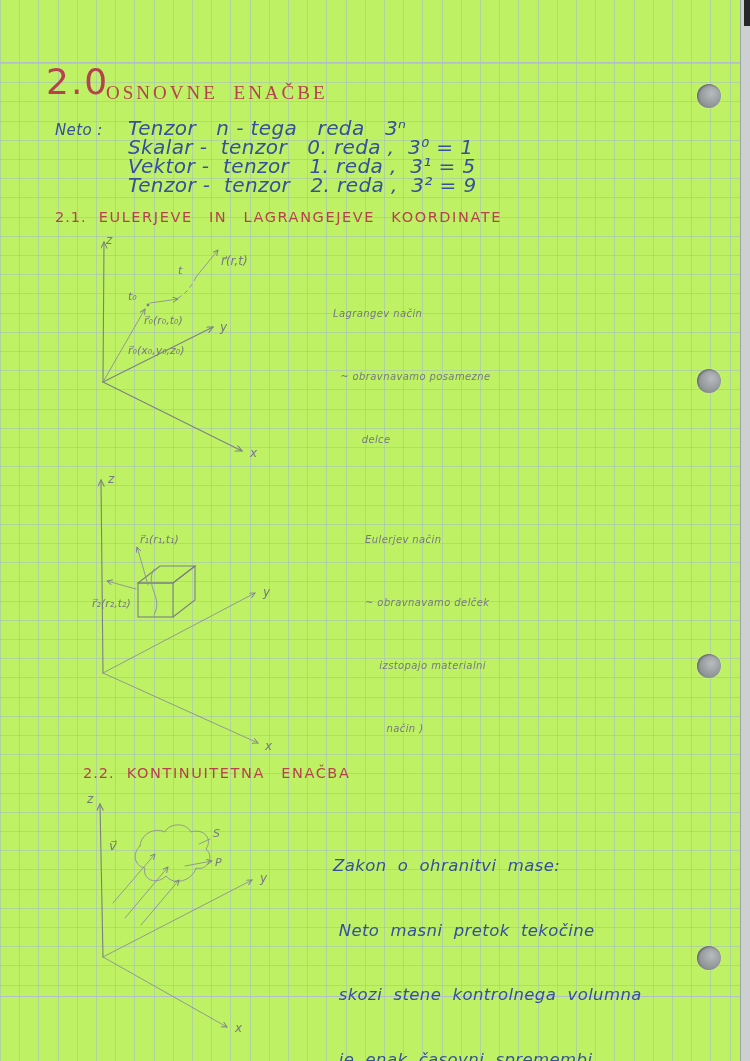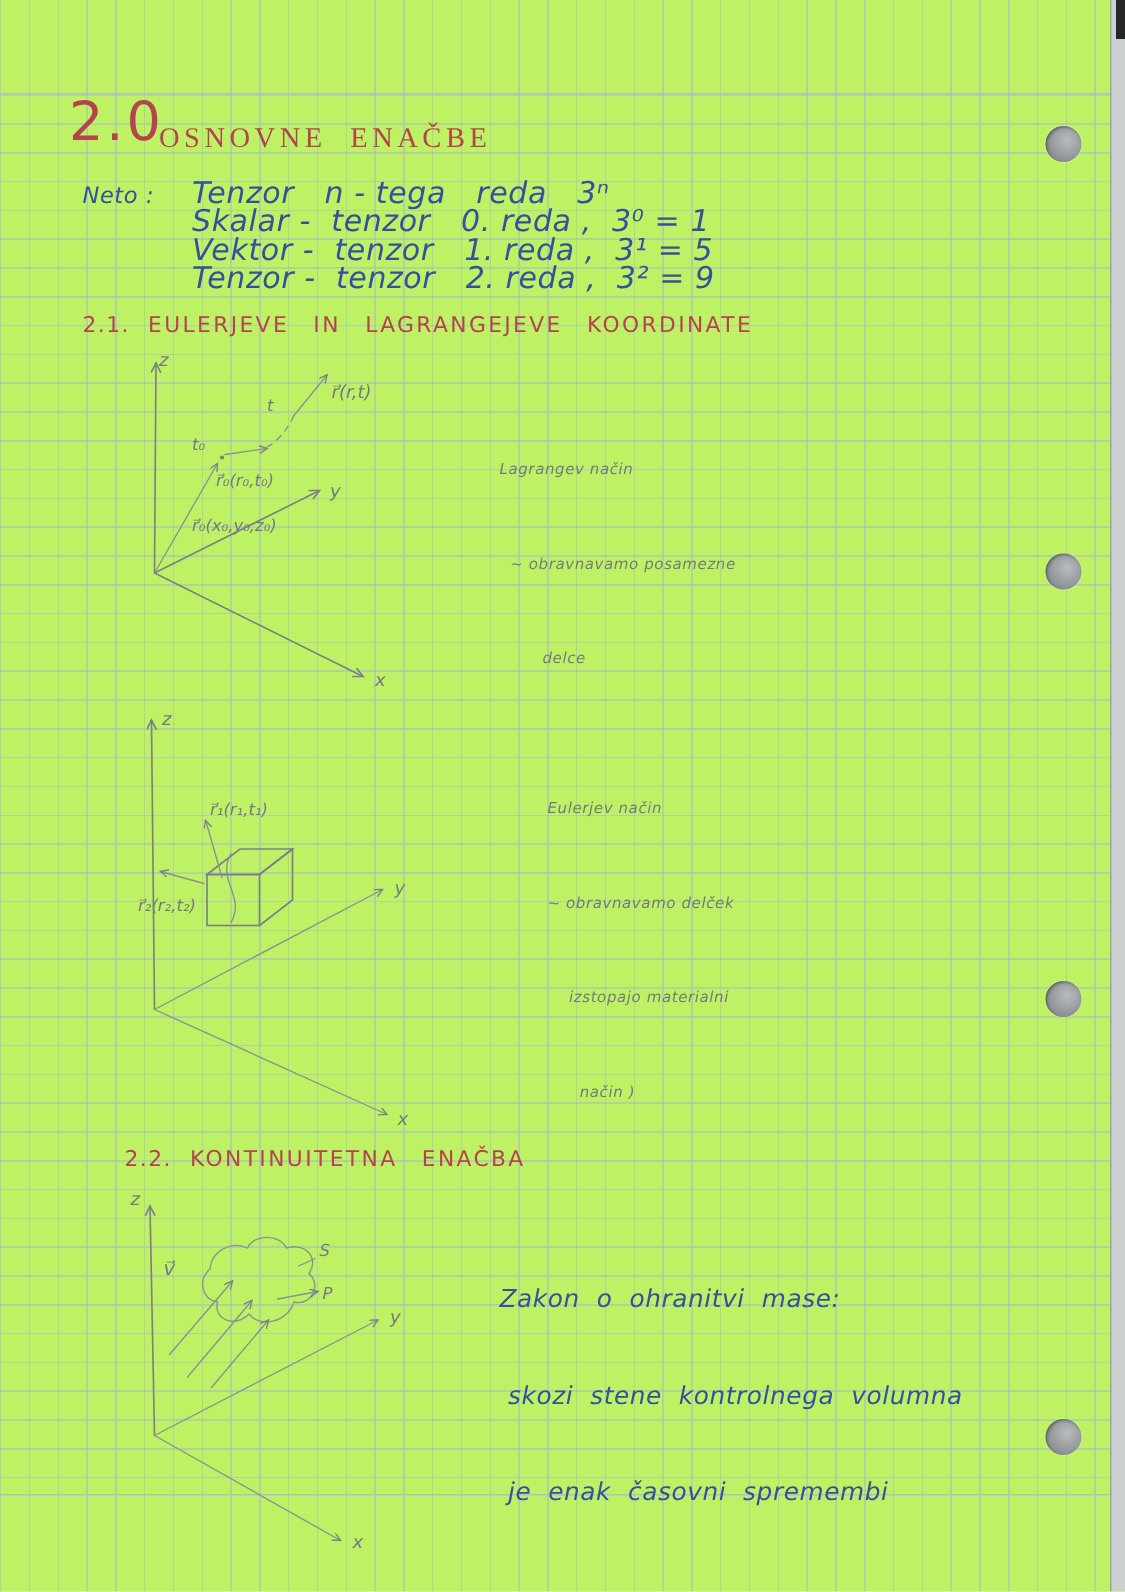--- a/index.html
+++ b/index.html
@@ -161,18 +161,19 @@
     <text x="32" y="13" font-size="12">z</text>
     <text x="205" y="92" font-size="12">y</text>
     <text x="180" y="242" font-size="12">x</text>
     <text x="54" y="60" font-size="13">v⃗</text>
     <text x="158" y="47" font-size="11">S</text>
     <text x="160" y="76" font-size="11">P</text>
   </svg>
 
   <div class="abs blue hand note-blue" style="left:333px;top:812px;">
     <div>Zakon  o  ohranitvi  mase:</div>
+    <div> Neto  masni  pretok  tekočine</div>
     <div> skozi  stene  kontrolnega  volumna</div>
     <div> je  enak  časovni  spremembi</div>
     
     
   </div>
 </div>
 
 </body></html>

